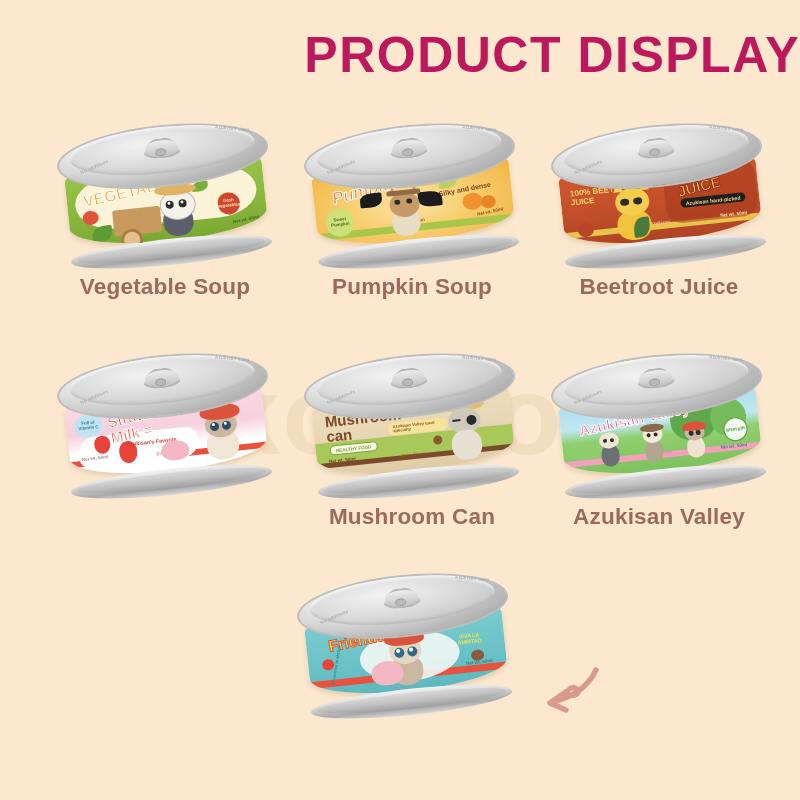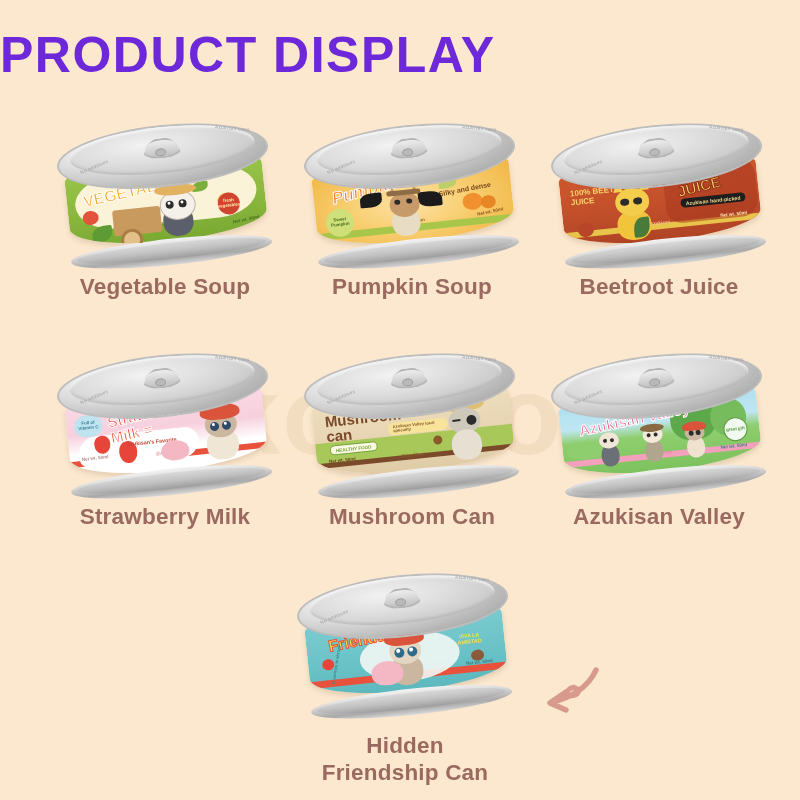--- a/index.html
+++ b/index.html
@@ -33,25 +33,25 @@
     white-space: nowrap;
     pointer-events: none;
     user-select: none;
   }
 
   
   .title {
     position: absolute;
     left: 0; top: 26px;
     width: 800px;
-    text-align: left;
+    text-align: right;
     font-size: 50px;
     font-weight: 700;
     letter-spacing: 1.5px;
-    color: #6d28d9;
+    color: #be185d;
     font-family: "Liberation Sans", sans-serif;
   }
 
   
   .product {
     position: absolute;
     width: 250px;
   }
   .can-wrap {
     position: relative;
@@ -399,21 +399,20 @@
         <div class="can-lid"></div>
         <div class="can-lid-inner"></div>
         <div class="pull-tab">
           <div class="tab-ring"></div>
             <div class="tab-rivet"></div>
         </div>
         <div class="lid-text left">No additives</div>
         <div class="lid-text right">Azukisan cans</div>
       </div>
     </div>
-    <div class="caption">Strawberry Milk</div>
   </div>
 
   <div class="product" style="left:287px; top:345px;">
     <div class="can-wrap">
       <div class="can">
         <div class="can-foot"></div>
         <div class="can-body">
           <div class="label-bg" style="background:linear-gradient(180deg,#f0e0c0 0%,#e8d6b4 50%,#e0cba6 100%);"></div>
           <div class="label-stripe-top" style="background:#7a4a2a;height:7px;"></div>
           <div class="label-stripe-bot" style="background:#7a4a2a;height:7px;bottom:12px;"></div>
@@ -531,24 +530,20 @@
         <div class="can-lid"></div>
         <div class="can-lid-inner"></div>
         <div class="pull-tab">
           <div class="tab-ring"></div>
             <div class="tab-rivet"></div>
         </div>
         <div class="lid-text left">No additives</div>
         <div class="lid-text right">Azukisan cans</div>
       </div>
     </div>
-    <div class="caption" style="margin-top:18px;">
-      <div>Hidden</div>
-      <div>Friendship Can</div>
-    </div>
   </div>
 
 
   <svg class="arrow-svg" viewBox="0 0 110 60">
     <path d="M96 8 C 88 26, 70 36, 52 40" stroke="#d79a8c" stroke-width="5.5" fill="none" stroke-linecap="round"></path>
     <path d="M70 27 C 80 22, 82 34, 72 34 C 66 34, 66 26, 74 25" stroke="#d79a8c" stroke-width="4.5" fill="none" stroke-linecap="round"></path>
     <path d="M66 30 L 50 41 L 66 48" stroke="#d79a8c" stroke-width="5.5" fill="none" stroke-linecap="round" stroke-linejoin="round"></path>
   </svg>
 
 </div>

